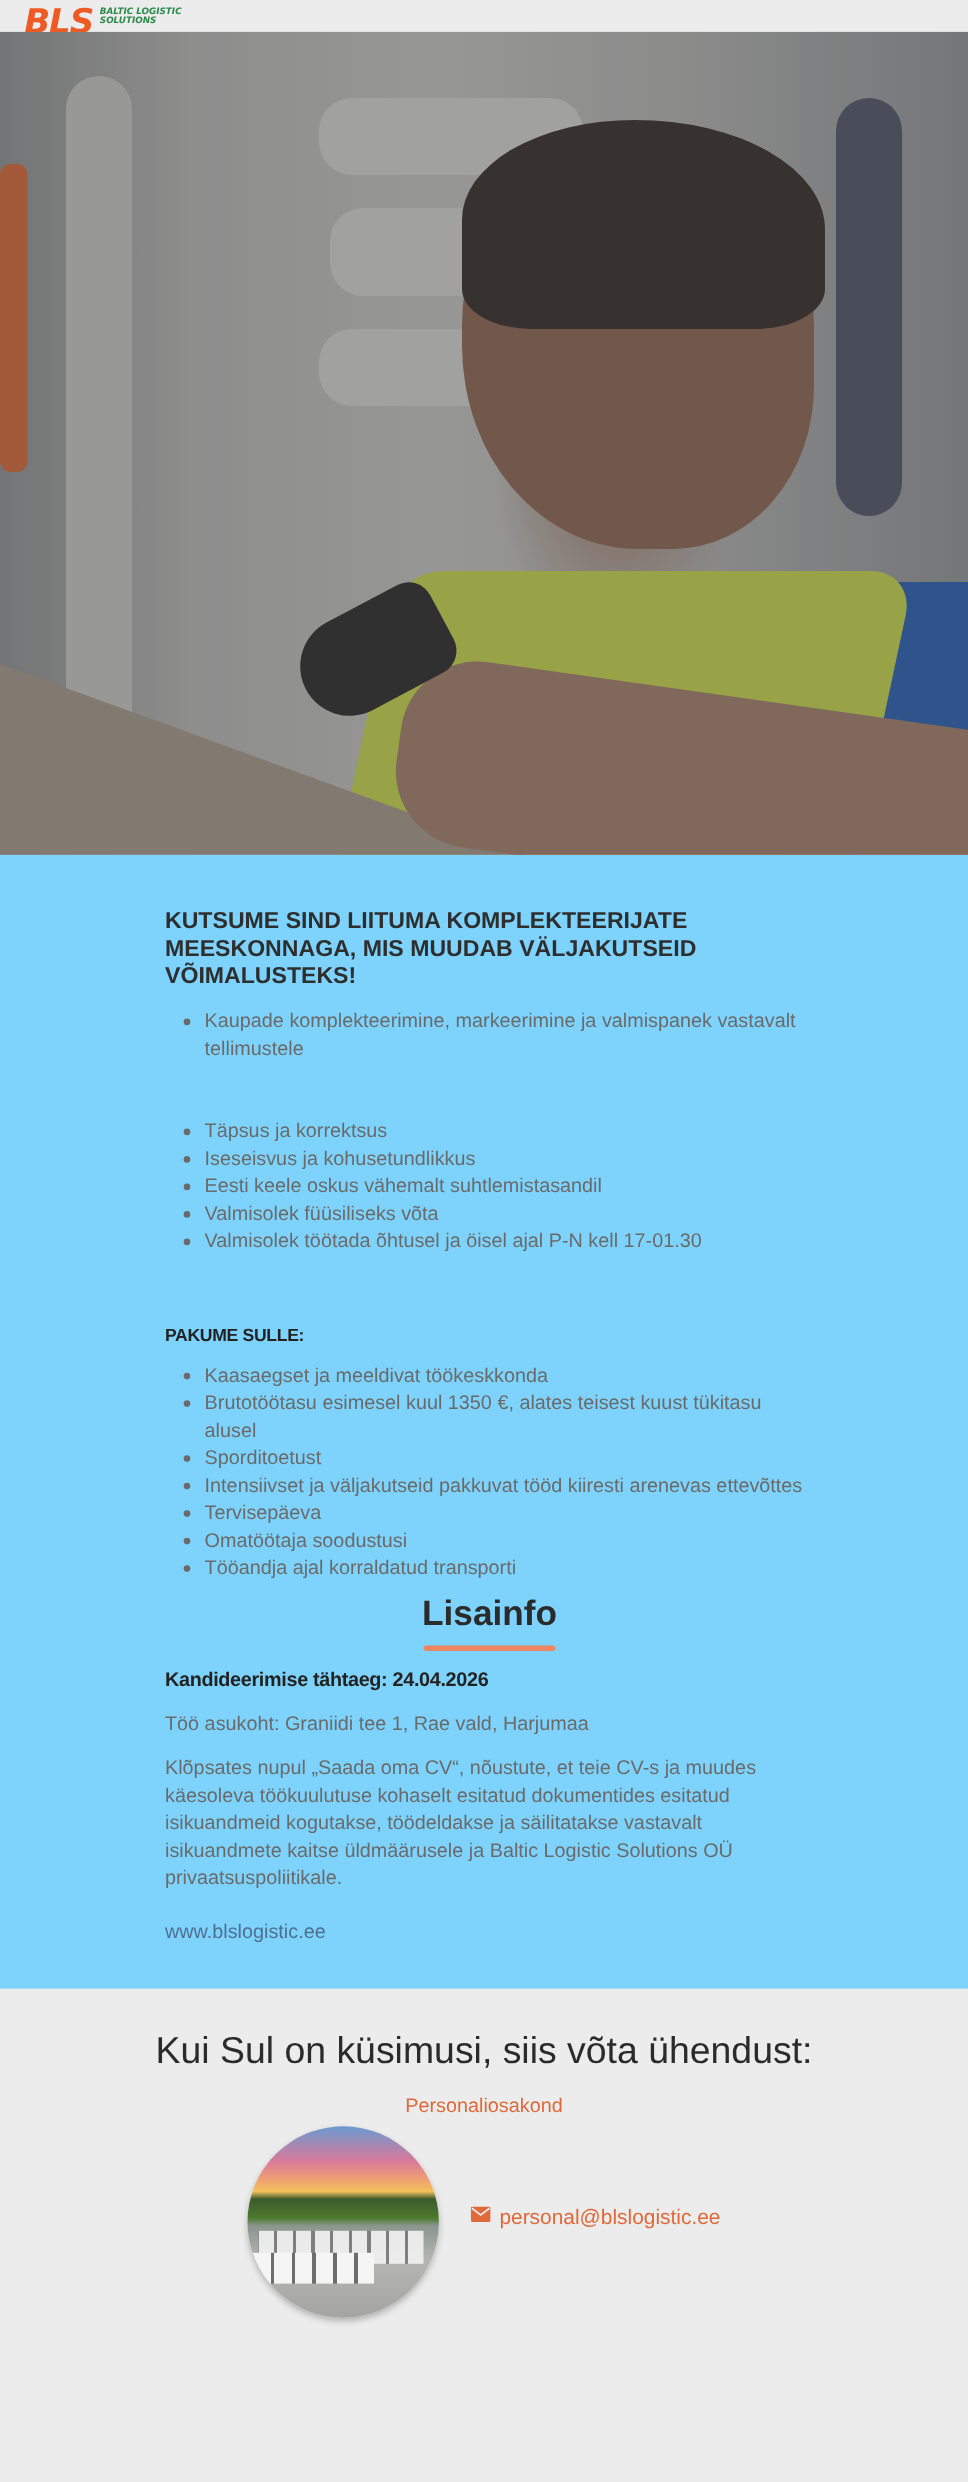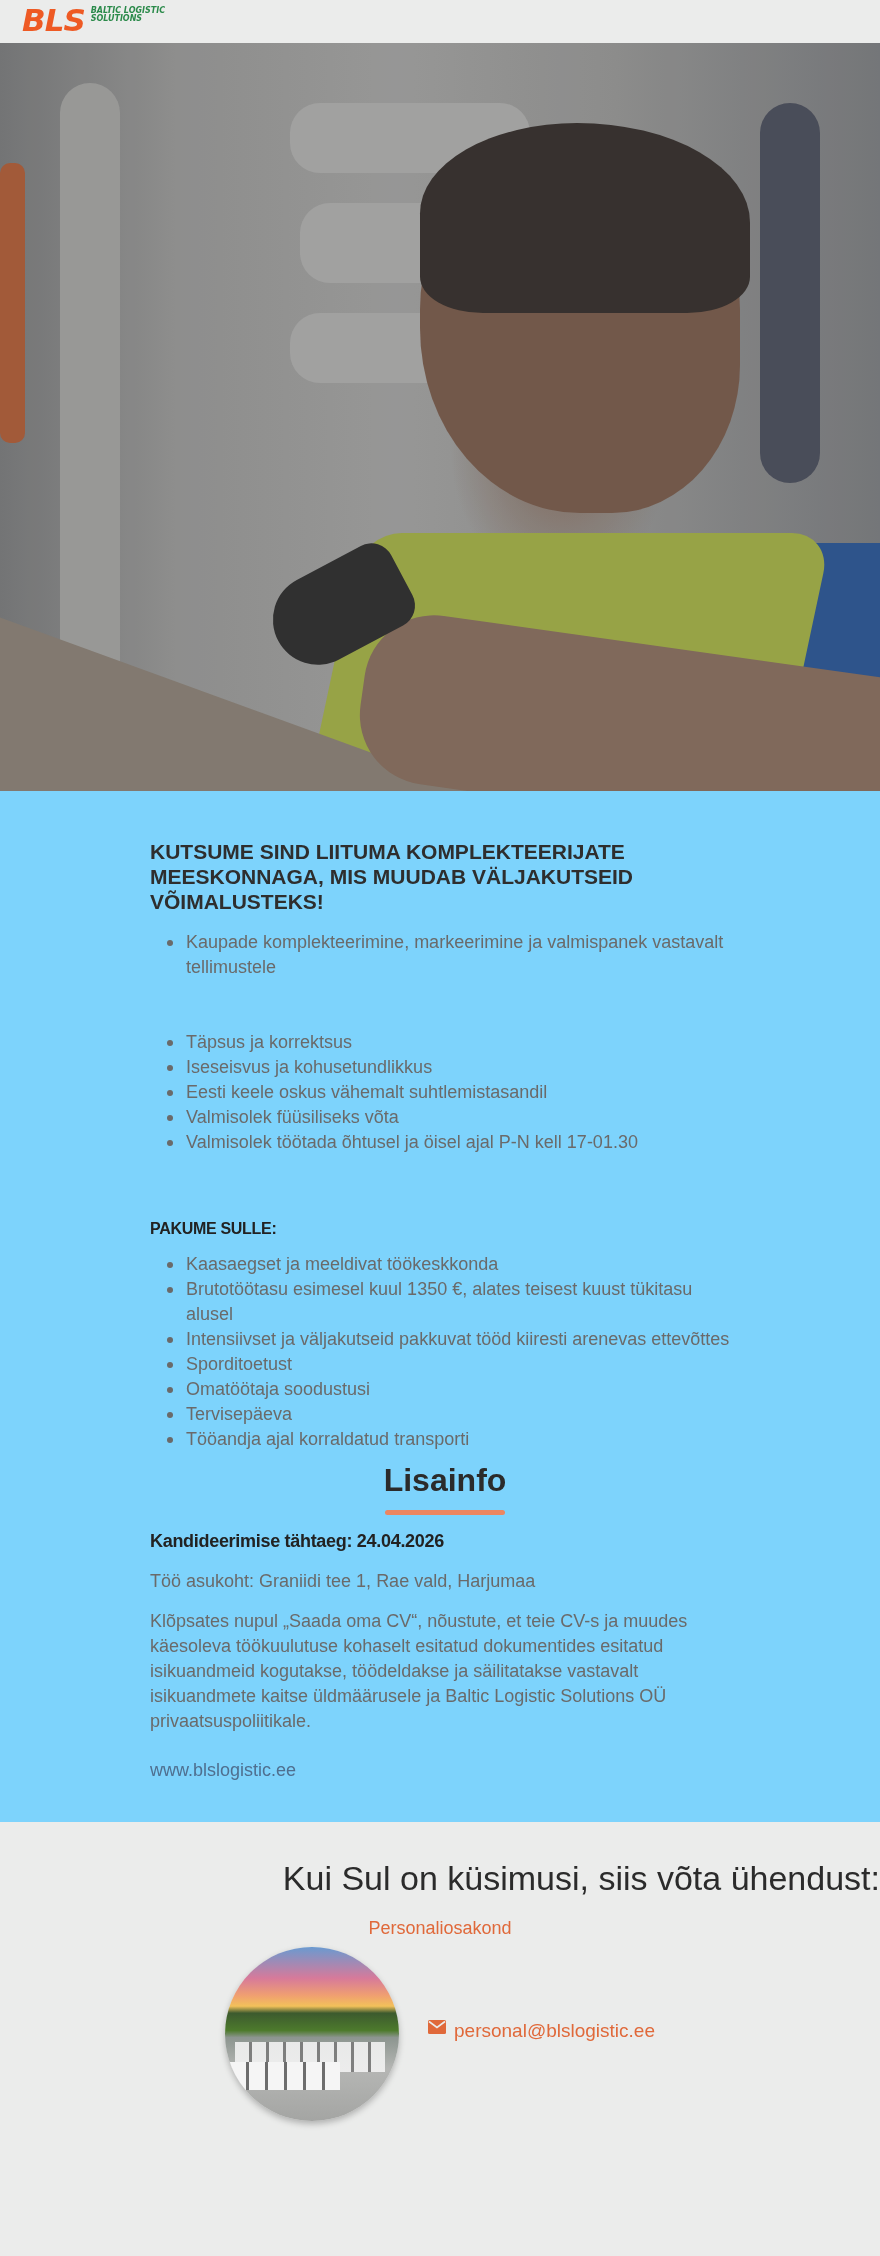--- a/index.html
+++ b/index.html
@@ -1,19 +1,19 @@
 <!DOCTYPE html>
 <html><head>
 <meta charset="utf-8">
 <style>
   * { box-sizing: border-box; margin: 0; padding: 0; }
   html, body { width: 880px; background: #ebeceb; }
   body { font-family: "Liberation Sans", sans-serif; color: #2b2b2b; }
 
-  .topbar { height: 43px; background: #ebeceb; position: relative; }
+  .topbar { height: 29px; background: #ebeceb; position: relative; }
   .logo { position: absolute; left: 22px; top: 3px; display: flex; align-items: flex-start; }
   .logo-mark { font-family: "DejaVu Sans", sans-serif; font-weight: bold; font-style: italic; font-size: 31px; color: #ee5a24; letter-spacing: -1px; line-height: 34px; }
   .logo-text { margin-left: 6px; margin-top: 4px; font-family: "DejaVu Sans", sans-serif; font-weight: bold; font-style: italic; font-size: 8px; line-height: 8px; color: #2b8a4a; }
 
   .hero { height: 748px; position: relative; overflow: hidden;
     background:
       radial-gradient(ellipse 120px 90px at 555px 230px, #3b3330 0%, rgba(59,51,48,0) 100%),
       radial-gradient(ellipse 110px 150px at 560px 400px, #8a6f5f 0%, rgba(138,111,95,0) 100%),
       linear-gradient(90deg, #7e7f80 0%, #9c9c9b 20%, #a6a6a5 45%, #9a9a99 70%, #7f8184 100%);
   }
@@ -39,21 +39,21 @@
 
   .lisainfo { text-align: center; margin-top: 8px; }
   .lisainfo h2 { font-family: "Liberation Sans", sans-serif; font-weight: bold; font-size: 32px; line-height: 40px; color: #2b2b2b; }
   .accent-line { width: 120px; height: 5px; border-radius: 3px; background: #ec8661; margin: 10px auto 14px auto; }
   .deadline { font-weight: bold; font-size: 18px; line-height: 24px; color: #222; letter-spacing: -0.3px; }
   .location { font-size: 18px; line-height: 24px; color: #6a6a6a; margin-top: 16px; }
   .privacy { font-size: 18px; line-height: 25px; color: #6a6a6a; margin-top: 16px; }
   .website { display: inline-block; font-size: 18px; line-height: 24px; color: #4f6f8f; margin-top: 24px; text-decoration: none; }
 
   .contact { background: #ebeceb; height: 329px; position: relative; }
-  .contact h2 { position: absolute; top: 36px; left: 0; right: 0; text-align: right; font-weight: normal; font-size: 34px; line-height: 40px; color: #2b2b2b; }
+  .contact h2 { position: absolute; top: 36px; left: 0; right: 0; text-align: center; font-weight: normal; font-size: 34px; line-height: 40px; color: #2b2b2b; }
   .dept { position: absolute; top: 96px; left: 0; right: 0; text-align: center; font-size: 18px; color: #e0693a; }
   .avatar { position: absolute; left: 225px; top: 125px; width: 174px; height: 174px; border-radius: 50%; overflow: hidden; box-shadow: 0 3px 6px rgba(0,0,0,0.25);
     background: linear-gradient(180deg, #6a9ad0 0%, #d77a9a 18%, #f0a070 28%, #f3c15a 34%, #3c5a2e 38%, #4d7a2c 48%, #8c958f 52%, #b5b6b4 70%, #a4a5a3 100%); }
   .avatar .trucks { position: absolute; left: 10px; top: 95px; width: 150px; height: 30px; background: repeating-linear-gradient(90deg, #f2f2f2 0 14px, #7a7a7a 14px 17px); opacity: 0.9; }
   .avatar .trucks2 { position: absolute; left: 5px; top: 115px; width: 110px; height: 28px; background: repeating-linear-gradient(90deg, #f5f5f5 0 16px, #6d6d6d 16px 19px); }
   .email { position: absolute; left: 428px; top: 198px; display: flex; align-items: flex-start; color: #e0693a; font-size: 19px; text-decoration: none; }
   .email svg { margin-right: 8px; }
 </style>
 </head>
 <body>
@@ -102,24 +102,24 @@
       <li>Valmisolek füüsiliseks võta</li>
       <li>Valmisolek töötada õhtusel ja öisel ajal P-N kell 17-01.30</li>
     </ul>
 
     <div class="gap-b"></div>
 
     <h3 class="sec">PAKUME SULLE:</h3>
     <ul class="list">
       <li>Kaasaegset ja meeldivat töökeskkonda</li>
       <li>Brutotöötasu esimesel kuul 1350 €, alates teisest kuust tükitasu alusel</li>
+      <li>Sporditoetust</li>
       <li>Intensiivset ja väljakutseid pakkuvat tööd kiiresti arenevas ettevõttes</li>
-      <li>Sporditoetust</li>
+      <li>Tervisepäeva</li>
       <li>Omatöötaja soodustusi</li>
-      <li>Tervisepäeva</li>
       <li>Tööandja ajal korraldatud transporti</li>
     </ul>
 
     <div class="lisainfo">
       <h2>Lisainfo</h2>
       <div class="accent-line"></div>
     </div>
 
     <p class="deadline">Kandideerimise tähtaeg: 24.04.2026</p>
     <p class="location">Töö asukoht: Graniidi tee 1, Rae vald, Harjumaa</p>

